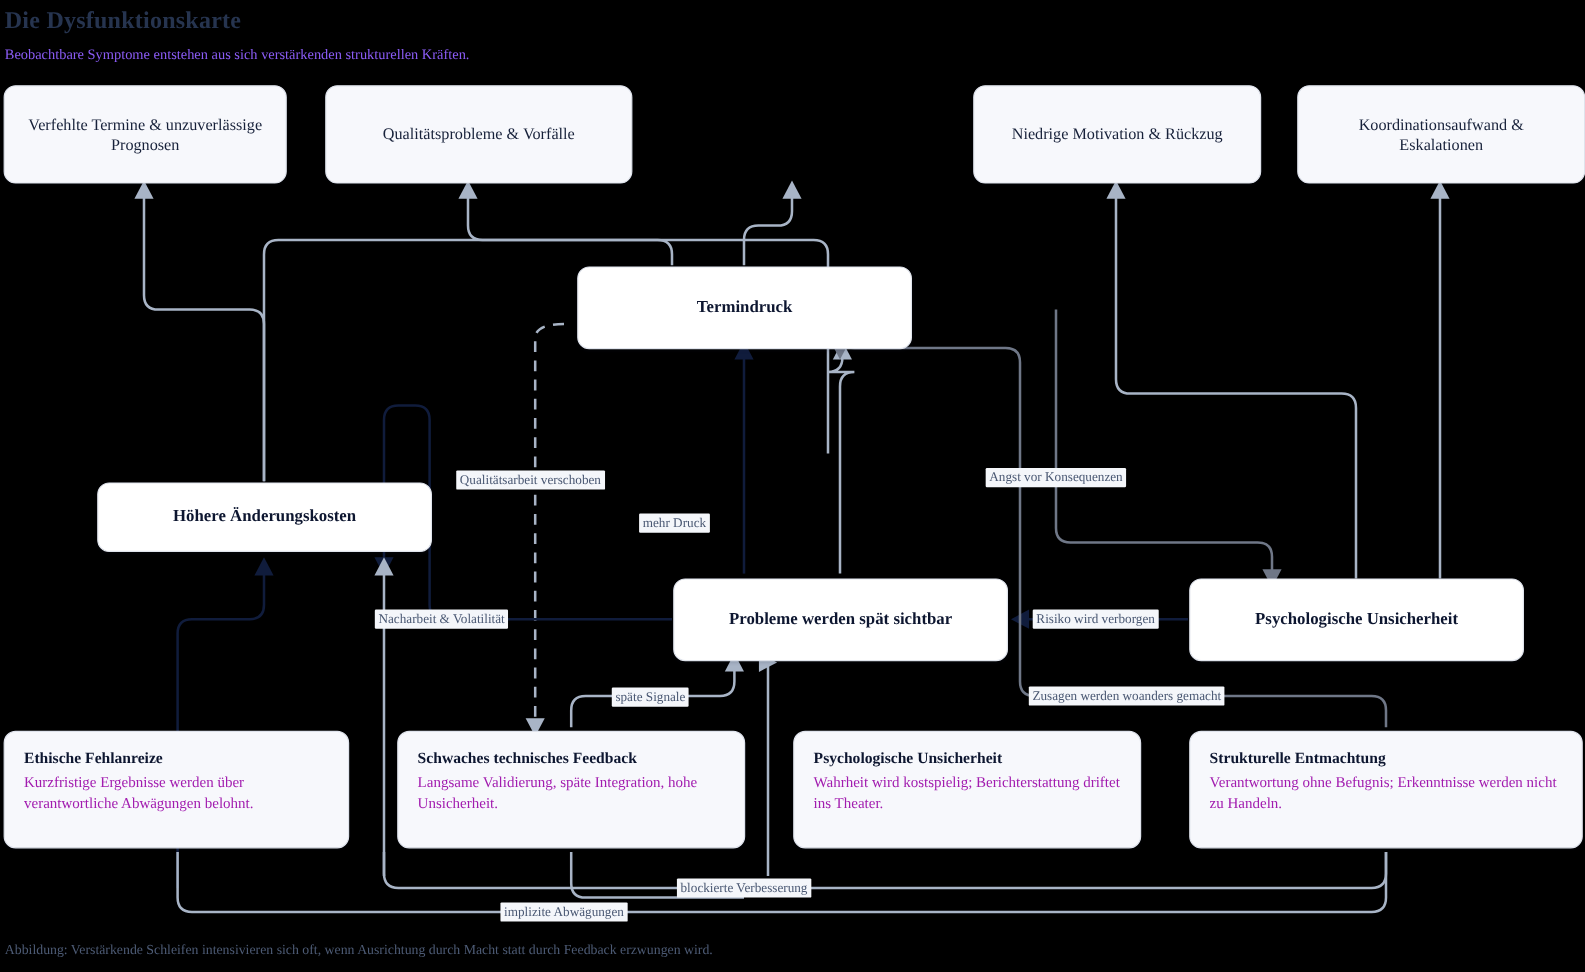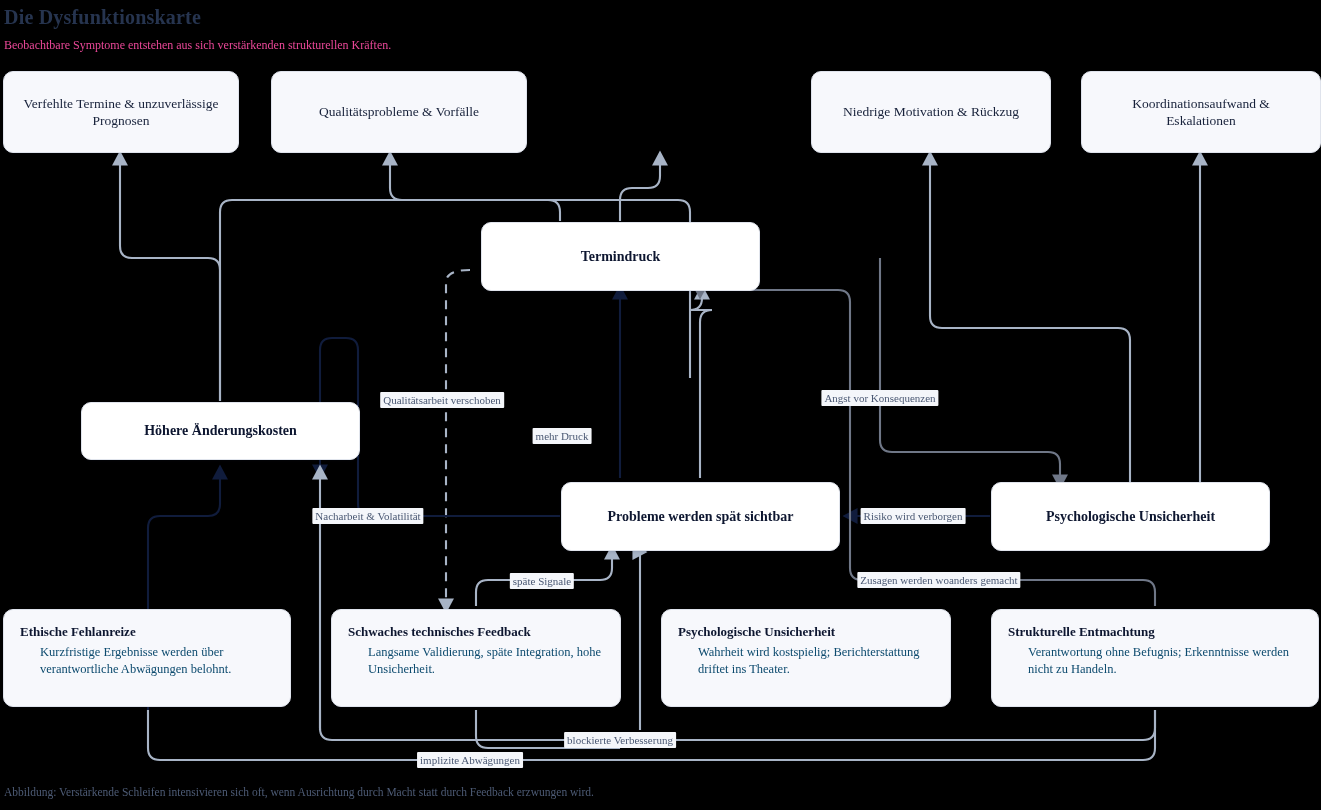--- a/index.html
+++ b/index.html
@@ -31,21 +31,21 @@
     font-weight: bold;
     color: #26344f;
     letter-spacing: 0.2px;
     white-space: nowrap;
   }
   .subtitle {
     position: absolute;
     left: 4px;
     top: 38px;
     font-size: 12px;
-    color: #ec4899;
+    color: #8b5cf6;
     white-space: nowrap;
   }
   .caption {
     position: absolute;
     left: 4px;
     top: 786px;
     font-size: 11.5px;
     color: #4d5b75;
     white-space: nowrap;
   }
@@ -101,23 +101,22 @@
     display: block;
     font-size: 13px;
     font-weight: bold;
     color: #0d1630;
     margin-bottom: 3px;
     line-height: 1.3;
   }
   .root-desc {
     display: block;
     font-size: 12.5px;
-    color: #0c4a6e;
+    color: #a21caf;
     line-height: 1.35;
-    margin-left: 20px;
   }
 
   
   .elabel {
     position: absolute;
     background: #f4f6fa;
     color: #4a5873;
     font-size: 11px;
     line-height: 14px;
     padding: 1px 3px;

